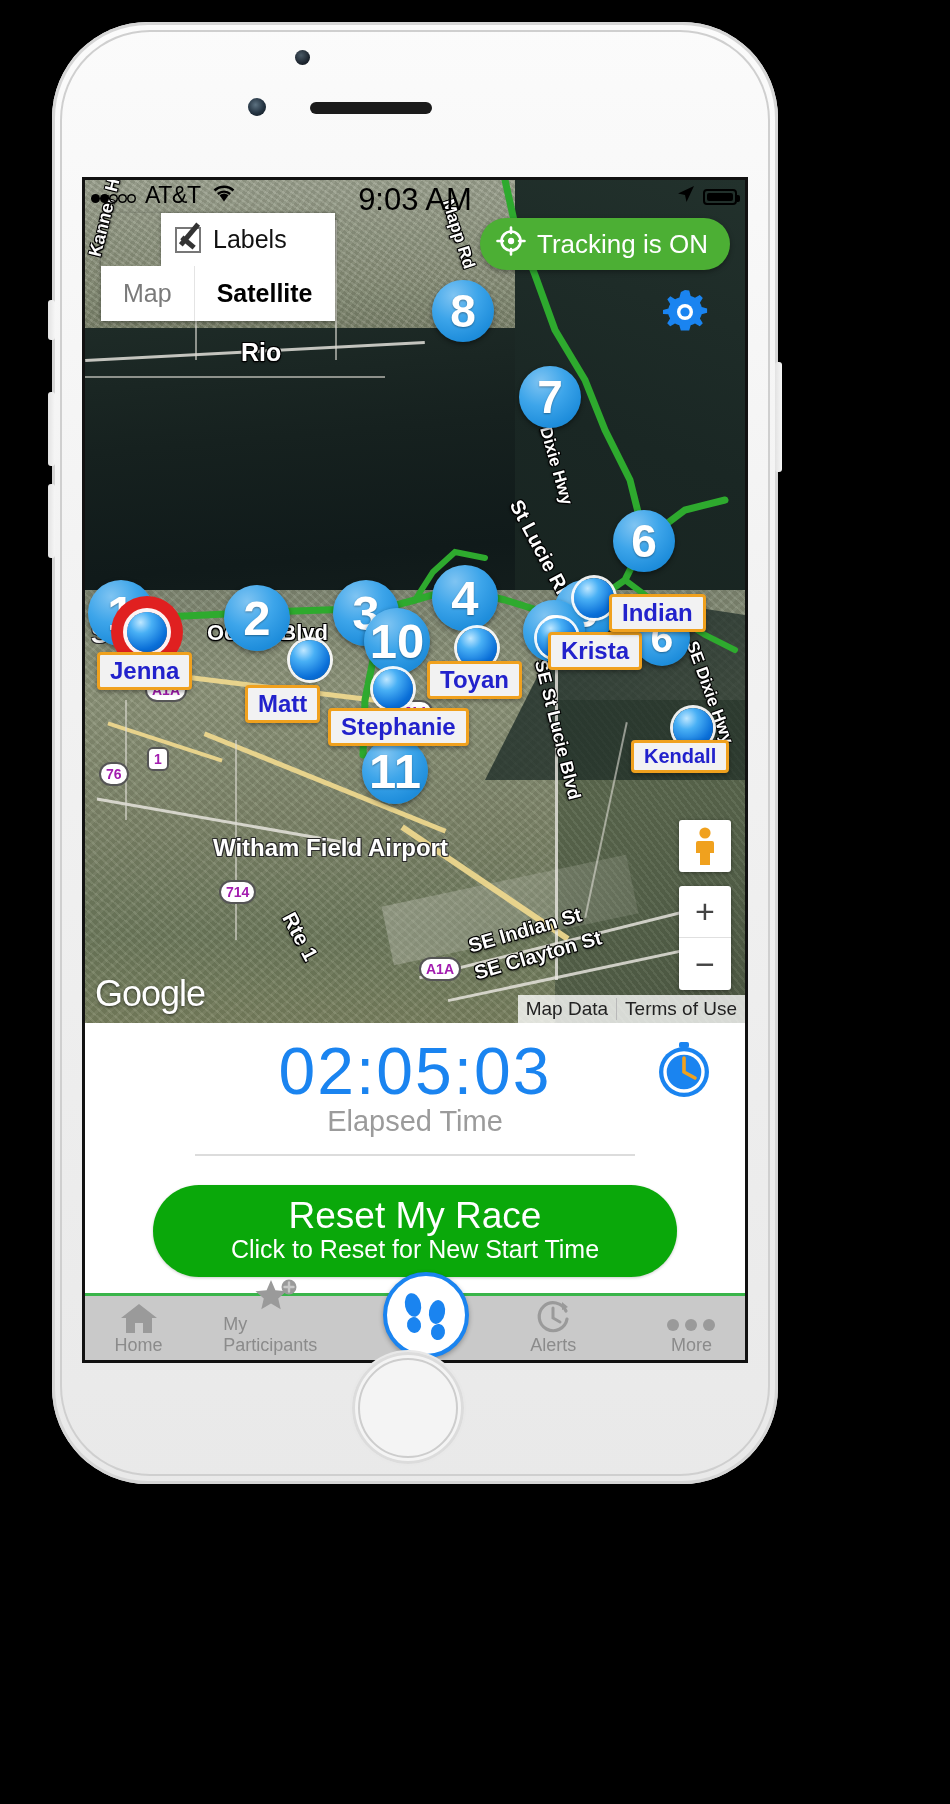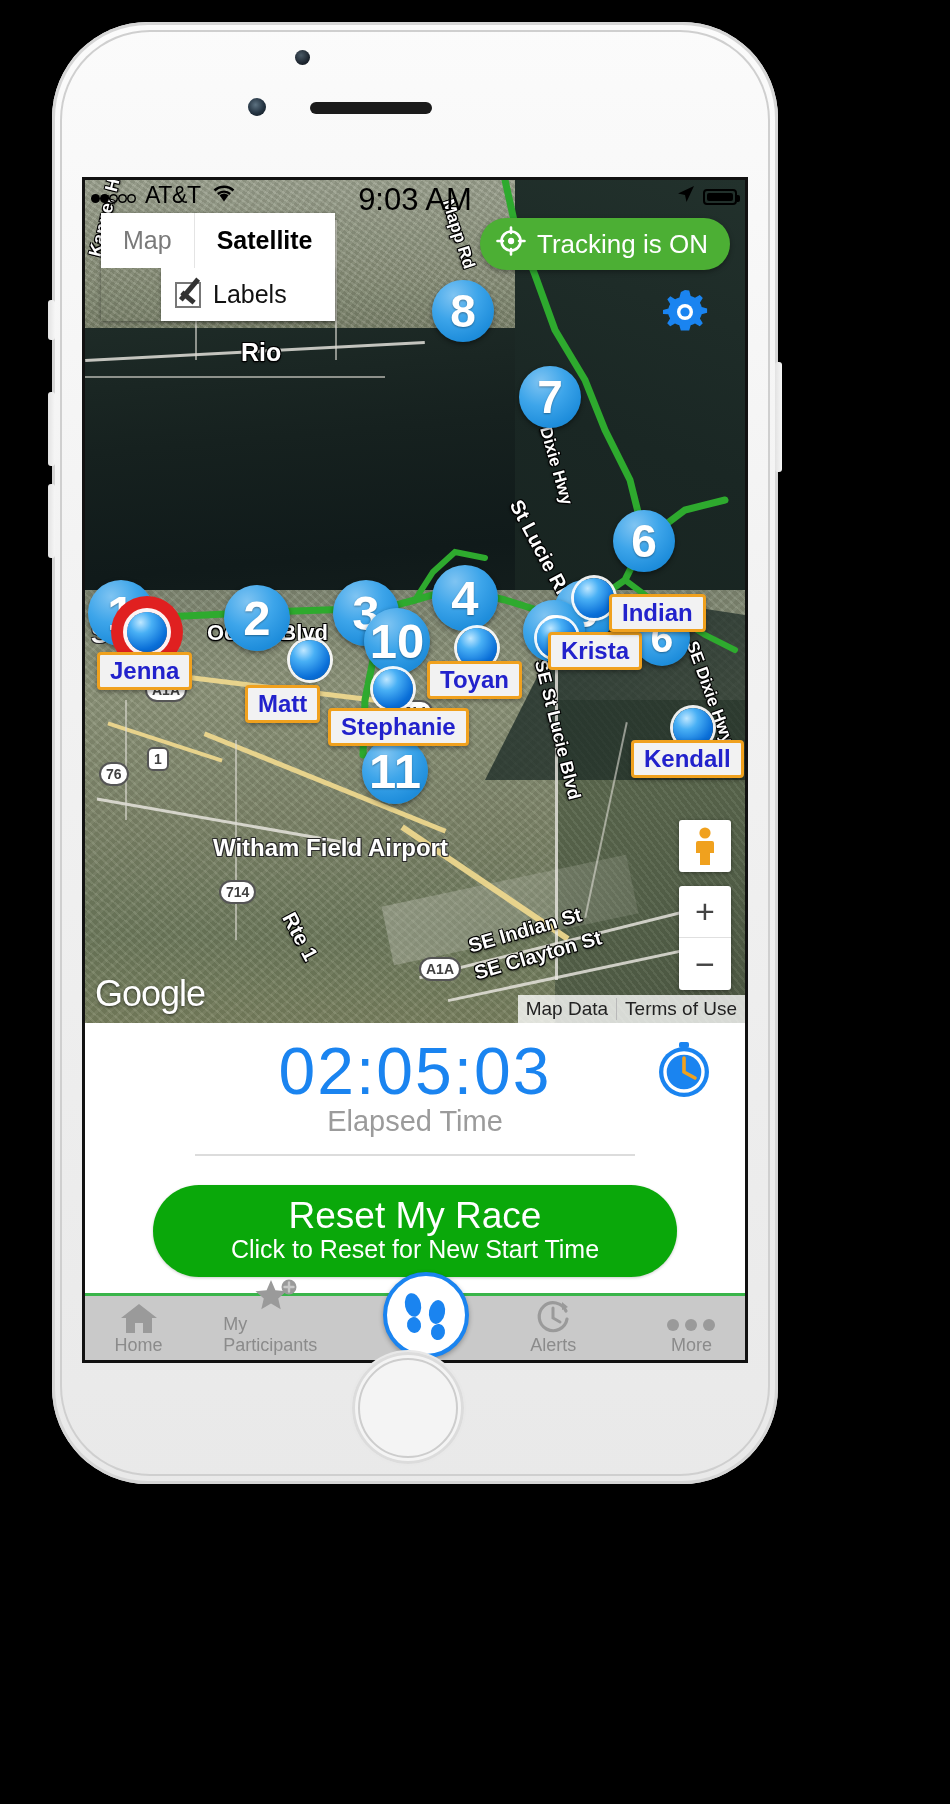--- a/index.html
+++ b/index.html
@@ -135,21 +135,21 @@
     white-space:nowrap;
     font-family:"Liberation Sans", sans-serif;
   }
   .placelabel {
     position:absolute; color:#fff; font-weight:bold;
     text-shadow: -1px -1px 0 #2b2b2b, 1px -1px 0 #2b2b2b, -1px 1px 0 #2b2b2b, 1px 1px 0 #2b2b2b;
     white-space:nowrap;
   }
   .shield {
     position:absolute; background:#fff; border:2px solid #555; border-radius:6px;
-    color:#404040; font-size:14px; font-weight:bold; text-align:center;
+    color:#a21caf; font-size:14px; font-weight:bold; text-align:center;
     padding:0 5px; line-height:20px; height:24px;
   }
   .shield.oval { border-radius:14px; }
 
   
   .cluster {
     position:absolute;
     border-radius:50%;
     background: radial-gradient(circle at 35% 25%, #7fc4f2 0%, #3da5ea 40%, #1e8ddb 75%, #1b7fc6 100%);
     box-shadow: 0 2px 5px rgba(0,0,0,.45);
@@ -417,21 +417,21 @@
           <div class="namebox" style="left: 160px; top: 505px; font-size: 24px;">Matt</div>
           <div class="dotmark" style="left: 288px; top: 489px;"></div>
           <div class="namebox" style="left: 243px; top: 528px; font-size: 24px;">Stephanie</div>
           <div class="dotmark" style="left: 372px; top: 448px;"></div>
           <div class="namebox" style="left: 342px; top: 481px; font-size: 24px;">Toyan</div>
           <div class="dotmark" style="left: 452px; top: 438px;"></div>
           <div class="namebox" style="left: 463px; top: 452px; font-size: 24px; text-align: right;">Krista</div>
           <div class="dotmark" style="left: 489px; top: 398px;"></div>
           <div class="namebox" style="left: 524px; top: 414px; font-size: 24px;">Indian</div>
           <div class="dotmark" style="left: 588px; top: 528px;"></div>
-          <div class="namebox" style="left: 546px; top: 560px; font-size: 24px;">Kendall</div>
+          <div class="namebox" style="left: 546px; top: 560px; font-size: 20px;">Kendall</div>
         </div>
 
       <div id="statusbar">
         <div id="sb-left">
           <span id="sigdots"><span class="sigdot on"></span><span class="sigdot on"></span><span class="sigdot off"></span><span class="sigdot off"></span><span class="sigdot off"></span></span>
           <span id="carrier">AT&amp;T</span>
           <span style="margin-left:4px;display:inline-block;">
             <svg width="26" height="20" viewBox="0 0 26 20">
               <path d="M13 18.5 L17.5 12.2 A7.2 7.2 0 0 0 8.5 12.2 Z" fill="#000"></path>
               <path d="M3.5 7.5 A14 14 0 0 1 22.5 7.5" stroke="#000" stroke-width="2.6" fill="none"></path>
@@ -446,27 +446,27 @@
               <path d="M18 2 L2 9.5 L9 11 L10.5 18 Z" fill="#000"></path>
             </svg>
           </span>
           <span id="battery">
             <span id="battery-fill"></span>
           </span>
         </div>
       </div>
 
       <div id="maptype">
+        <div id="labels-row">
+          <span id="labels-check"></span>
+          <span>Labels</span>
+        </div>
         <div id="maptype-row">
           <div class="mt-btn">Map</div>
           <div class="mt-btn active">Satellite</div>
-        </div>
-        <div id="labels-row">
-          <span id="labels-check"></span>
-          <span>Labels</span>
         </div>
       </div>
 
       <div id="tracking">
         <span>
           <svg width="30" height="30" viewBox="0 0 30 30">
             <circle cx="15" cy="15" r="9.5" fill="none" stroke="#fff" stroke-width="2.6"></circle>
             <circle cx="15" cy="15" r="3.2" fill="#fff"></circle>
             <path d="M15 1.5 V7 M15 23 V28.5 M1.5 15 H7 M23 15 H28.5" stroke="#fff" stroke-width="2.6" stroke-linecap="round"></path>
           </svg>

